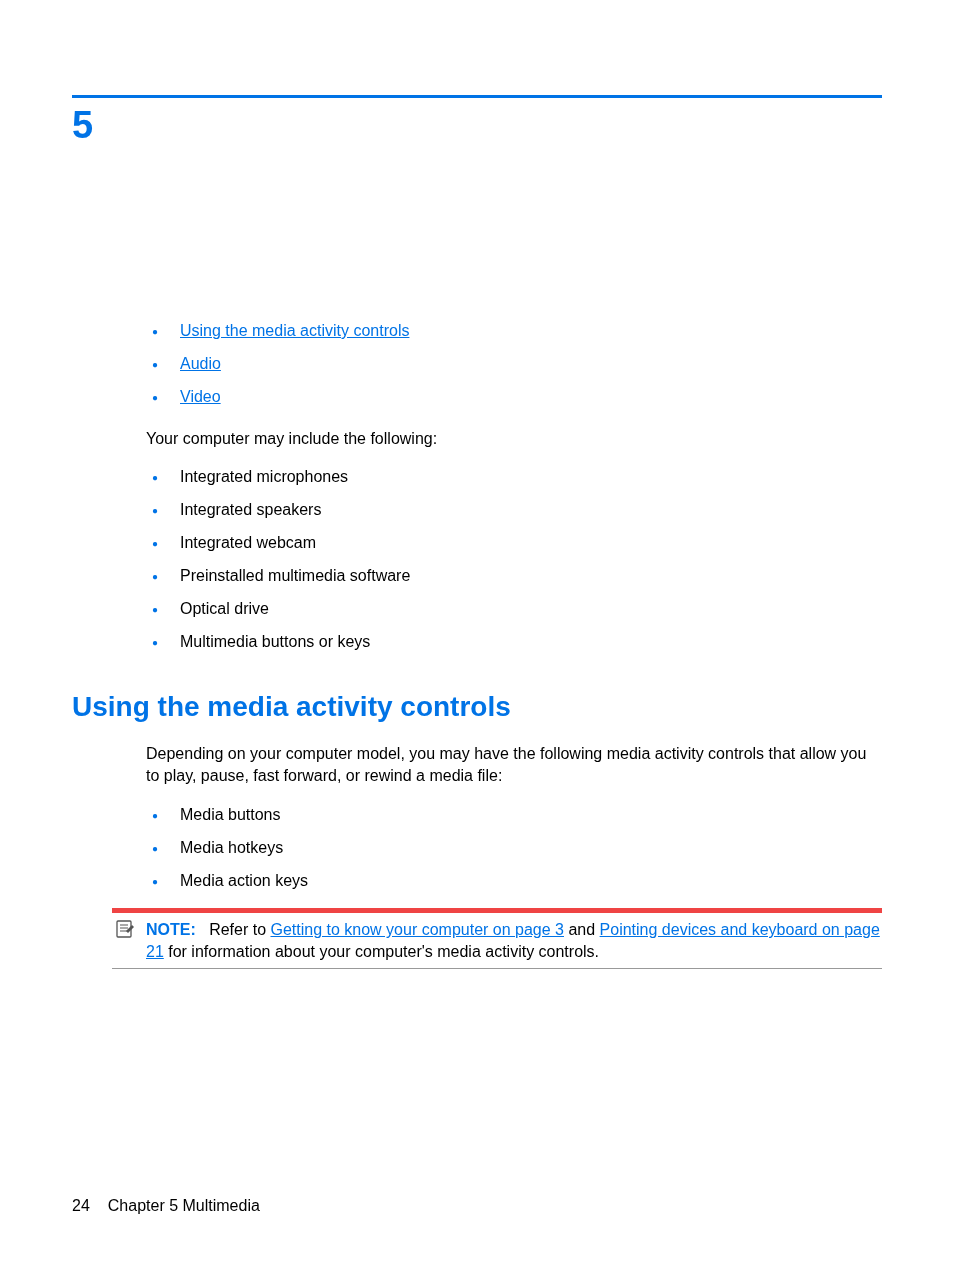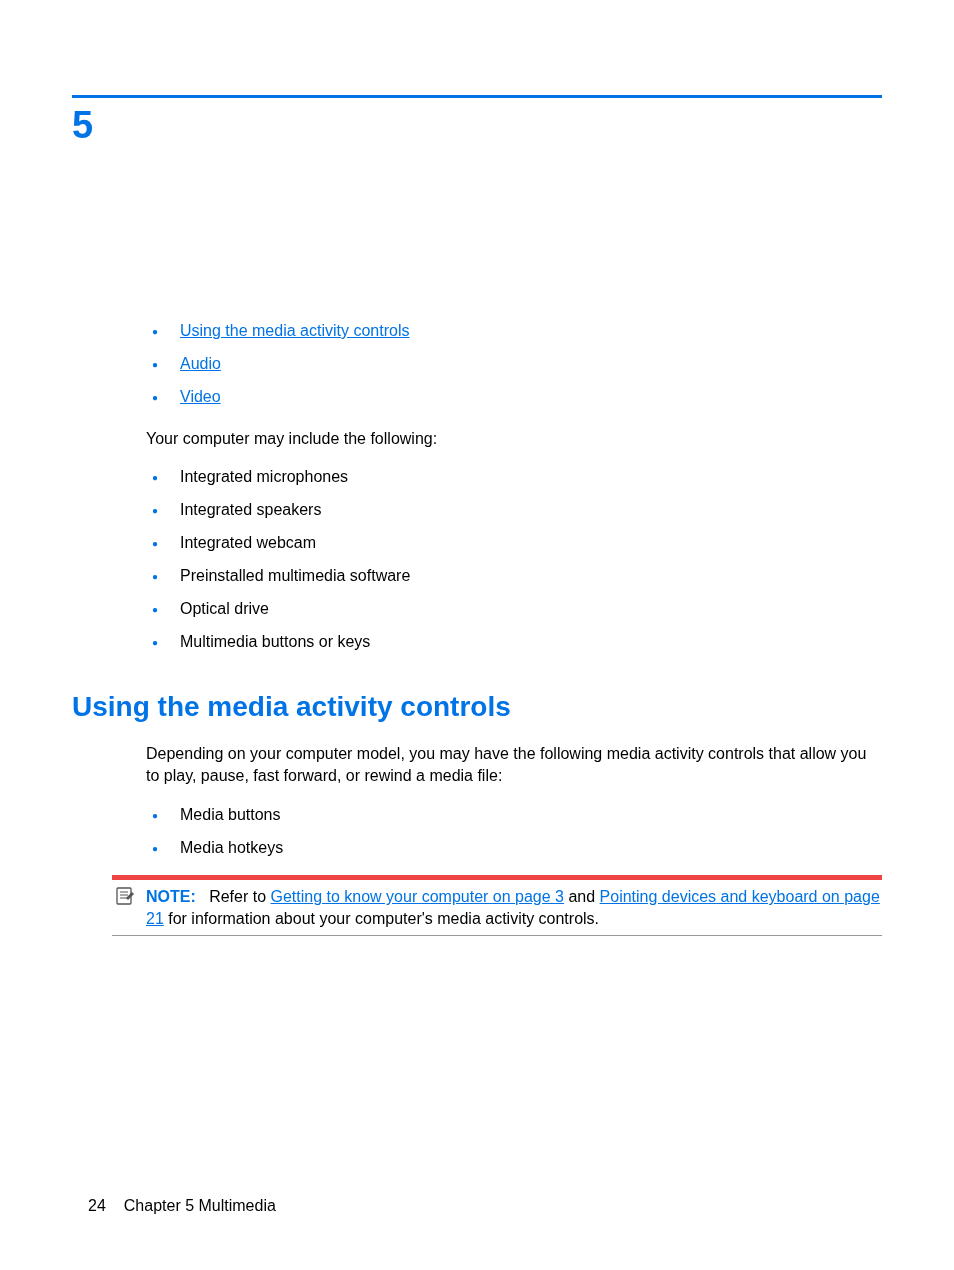--- a/index.html
+++ b/index.html
@@ -139,21 +139,21 @@
       font-weight: bold;
     }
     .inline-link {
       color: #0073e6;
       text-decoration: underline;
       cursor: pointer;
     }
     .footer {
       position: absolute;
       bottom: 55px;
-      left: 88px;
+      left: 72px;
       font-size: 16px;
     }
     .footer-page {
       margin-right: 18px;
     }
   </style>
 </head>
 <body>
 
 <div class="page-content">
@@ -179,20 +179,21 @@
     <li>Multimedia buttons or keys</li>
   </ul>
 
   <h2 class="section-heading">Using the media activity controls</h2>
 
   <p class="body-text">Depending on your computer model, you may have the following media activity controls that allow you to play, pause, fast forward, or rewind a media file:</p>
 
   <ul class="media-list">
     <li>Media buttons</li>
     <li>Media hotkeys</li>
+    <li>Media action keys</li>
   </ul>
 
   <div class="note-block">
     <svg class="note-icon" viewBox="0 0 22 20">
       <rect x="3" y="2" width="14" height="16" rx="1" fill="none" stroke="#555" stroke-width="1.3"></rect>
       <line x1="6" y1="6" x2="14" y2="6" stroke="#555" stroke-width="1"></line>
       <line x1="6" y1="9" x2="14" y2="9" stroke="#555" stroke-width="1"></line>
       <line x1="6" y1="12" x2="14" y2="12" stroke="#555" stroke-width="1"></line>
       <path d="M14 14 L20 8 L18 6 L12 12 Z" fill="#555"></path>
     </svg>

